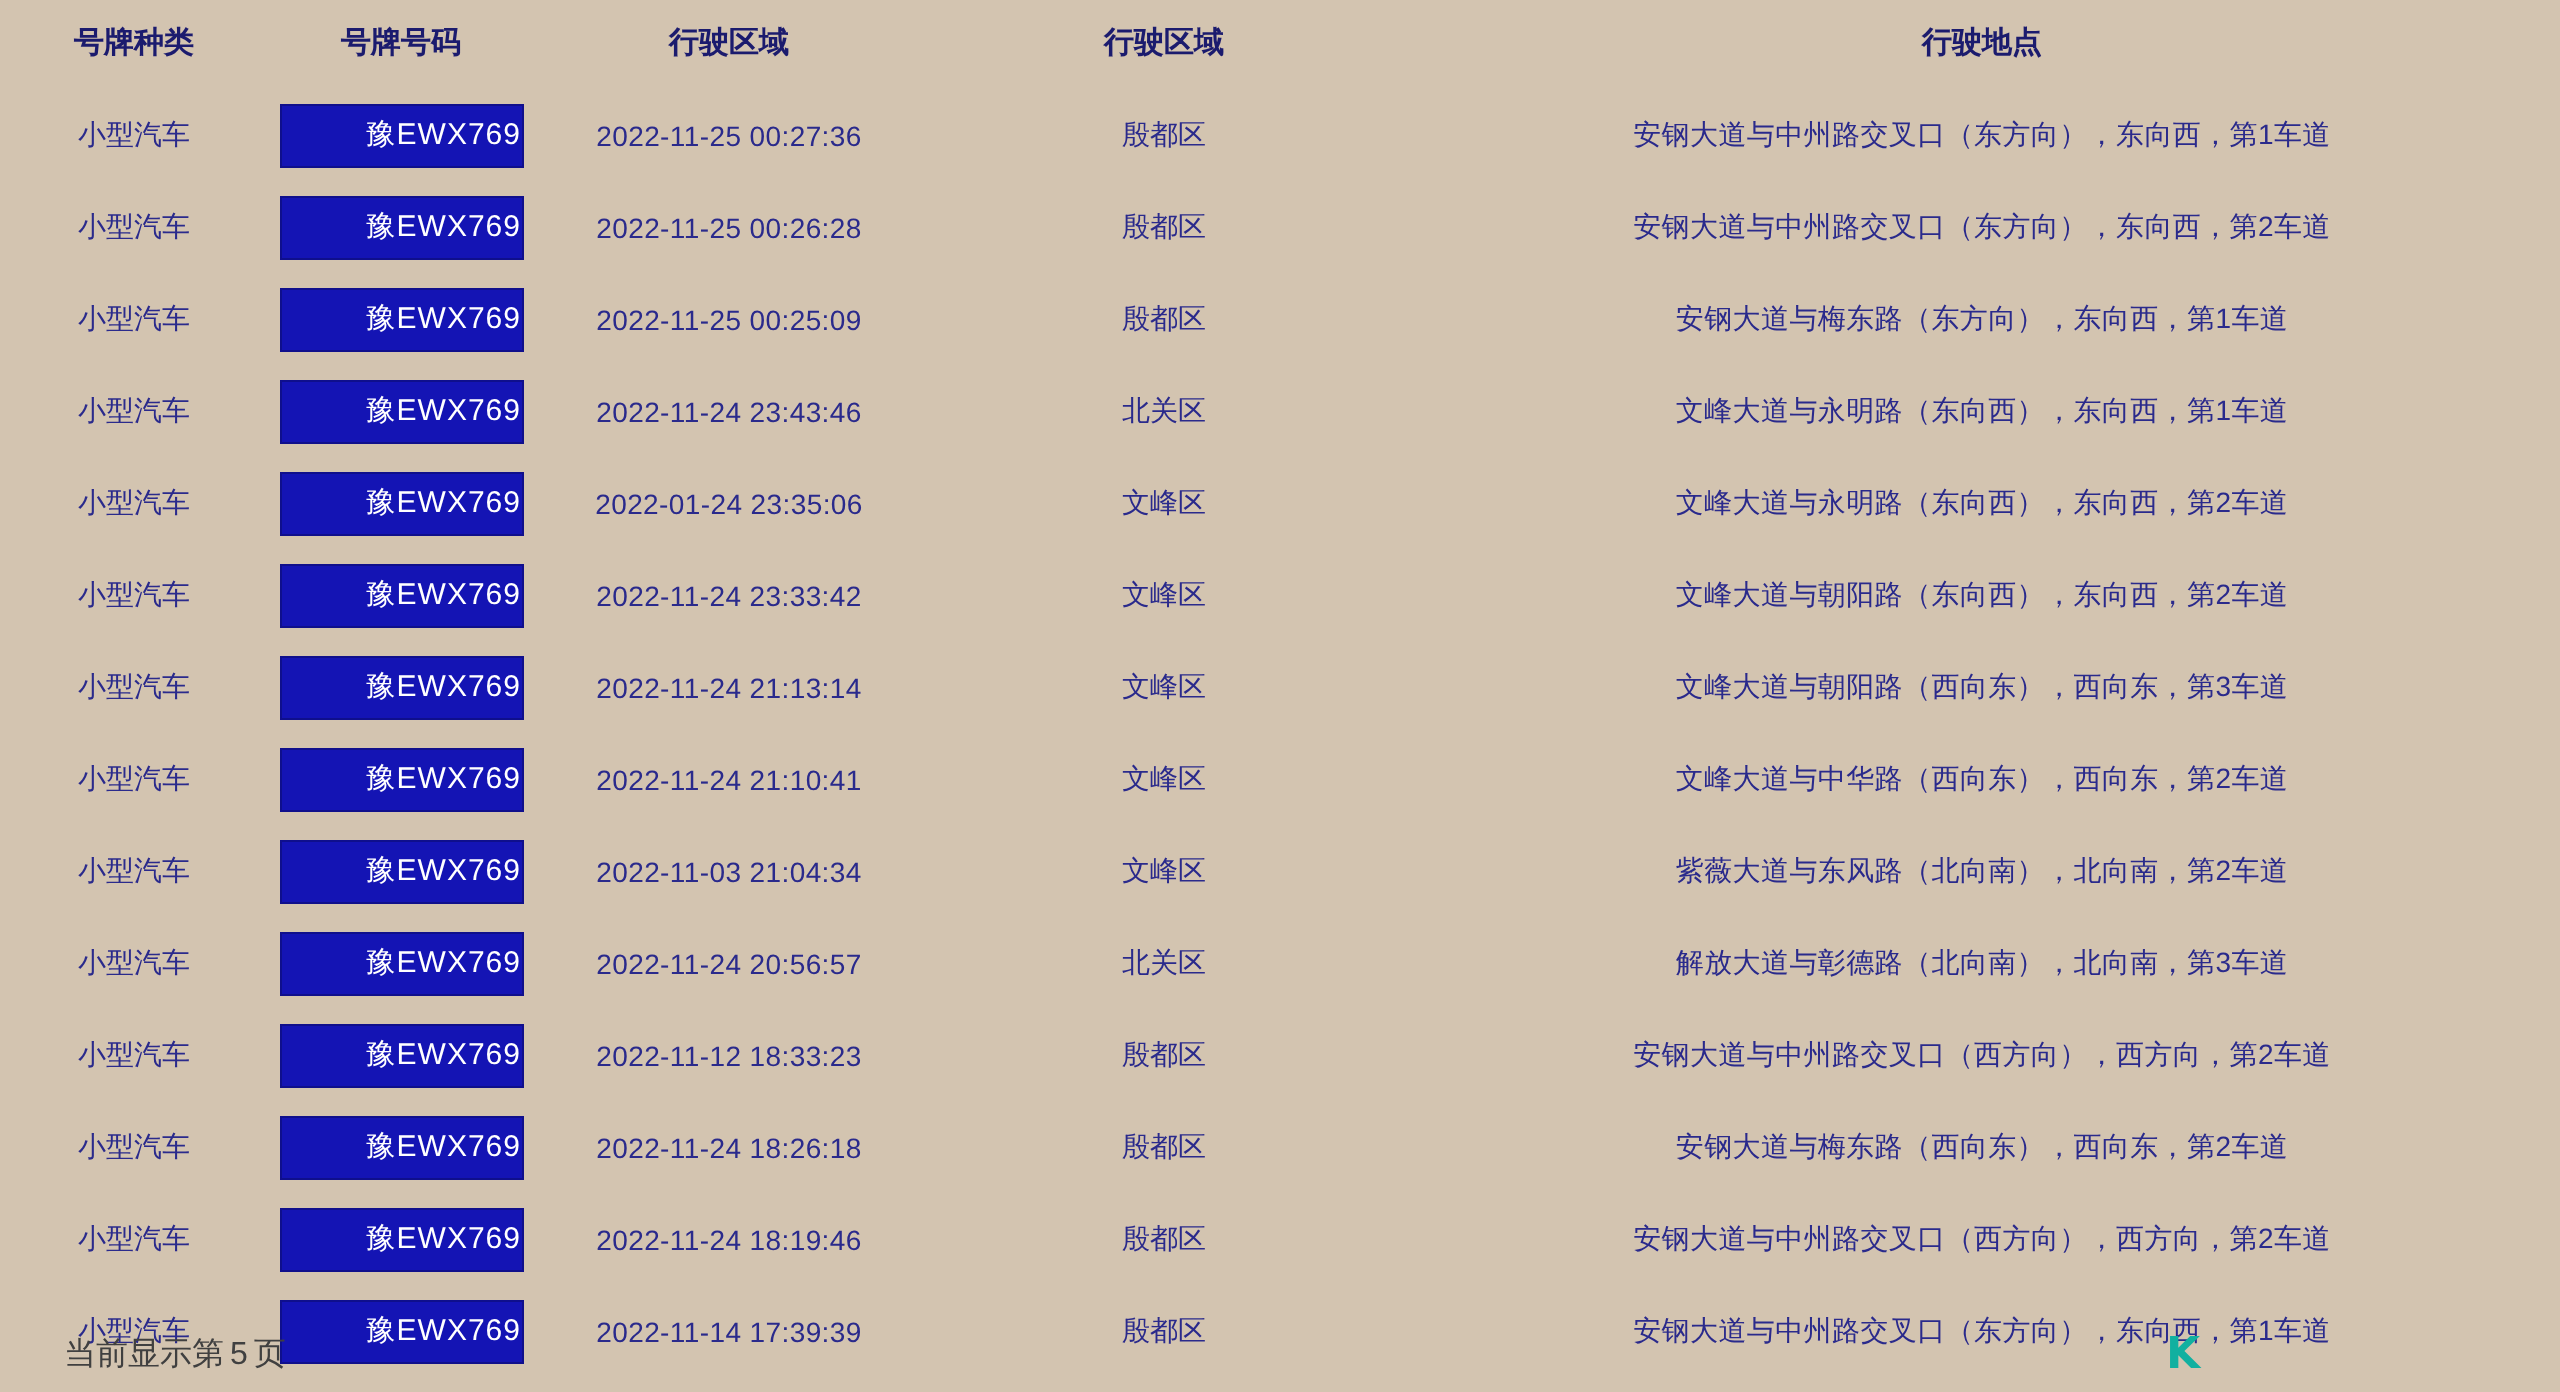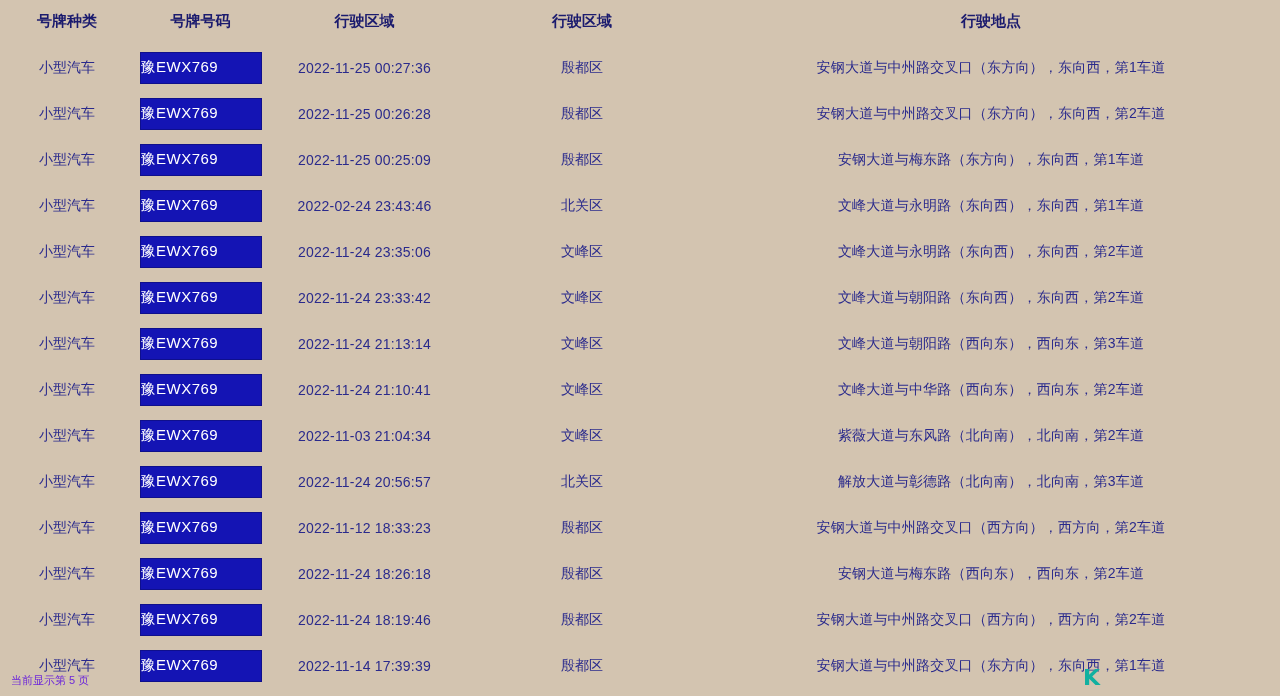--- a/index.html
+++ b/index.html
@@ -58,41 +58,41 @@
   }
   .plate-badge {
     display: block;
     width: 120px;
     margin: 0 auto;
     background: #1414b4;
     color: #ffffff;
     font-size: 15px;
     letter-spacing: 0.5px;
     padding: 5px 0 6px 0;
-    text-align: left;
+    text-align: right;
     border: 1px solid #0f0f8c;
   }
   td.time-cell {
     text-align: left;
     padding-left: 4px;
     letter-spacing: 0.2px;
   }
   td.area-cell {
     text-align: center;
   }
   td.place-cell {
     text-align: center;
     letter-spacing: 0.2px;
   }
   .footer {
     position: absolute;
-    left: 11px;
+    left: 32px;
     bottom: 8px;
-    font-size: 11px;
-    color: #6d28d9;
+    font-size: 16px;
+    color: #404040;
   }
   .footer .pagenum {
     padding: 0 3px;
   }
   .logo-mark {
     position: absolute;
     right: 16px;
     bottom: 6px;
     font-size: 22px;
     font-weight: bold;
@@ -148,30 +148,30 @@
           </td>
         <td class="time-cell">2022-11-25 00:25:09</td>
         <td class="area-cell">殷都区</td>
         <td class="place-cell">安钢大道与梅东路（东方向），东向西，第1车道</td>
       </tr>
       <tr>
         <td class="type-cell">小型汽车</td>
         <td class="plate-cell">
             <span class="plate-badge">豫EWX769</span>
           </td>
-        <td class="time-cell">2022-02-24 23:43:46</td>
+        <td class="time-cell">2022-11-24 23:43:46</td>
         <td class="area-cell">北关区</td>
         <td class="place-cell">文峰大道与永明路（东向西），东向西，第1车道</td>
       </tr>
       <tr>
         <td class="type-cell">小型汽车</td>
         <td class="plate-cell">
             <span class="plate-badge">豫EWX769</span>
           </td>
-        <td class="time-cell">2022-11-24 23:35:06</td>
+        <td class="time-cell">2022-01-24 23:35:06</td>
         <td class="area-cell">文峰区</td>
         <td class="place-cell">文峰大道与永明路（东向西），东向西，第2车道</td>
       </tr>
       <tr>
         <td class="type-cell">小型汽车</td>
         <td class="plate-cell">
             <span class="plate-badge">豫EWX769</span>
           </td>
         <td class="time-cell">2022-11-24 23:33:42</td>
         <td class="area-cell">文峰区</td>

